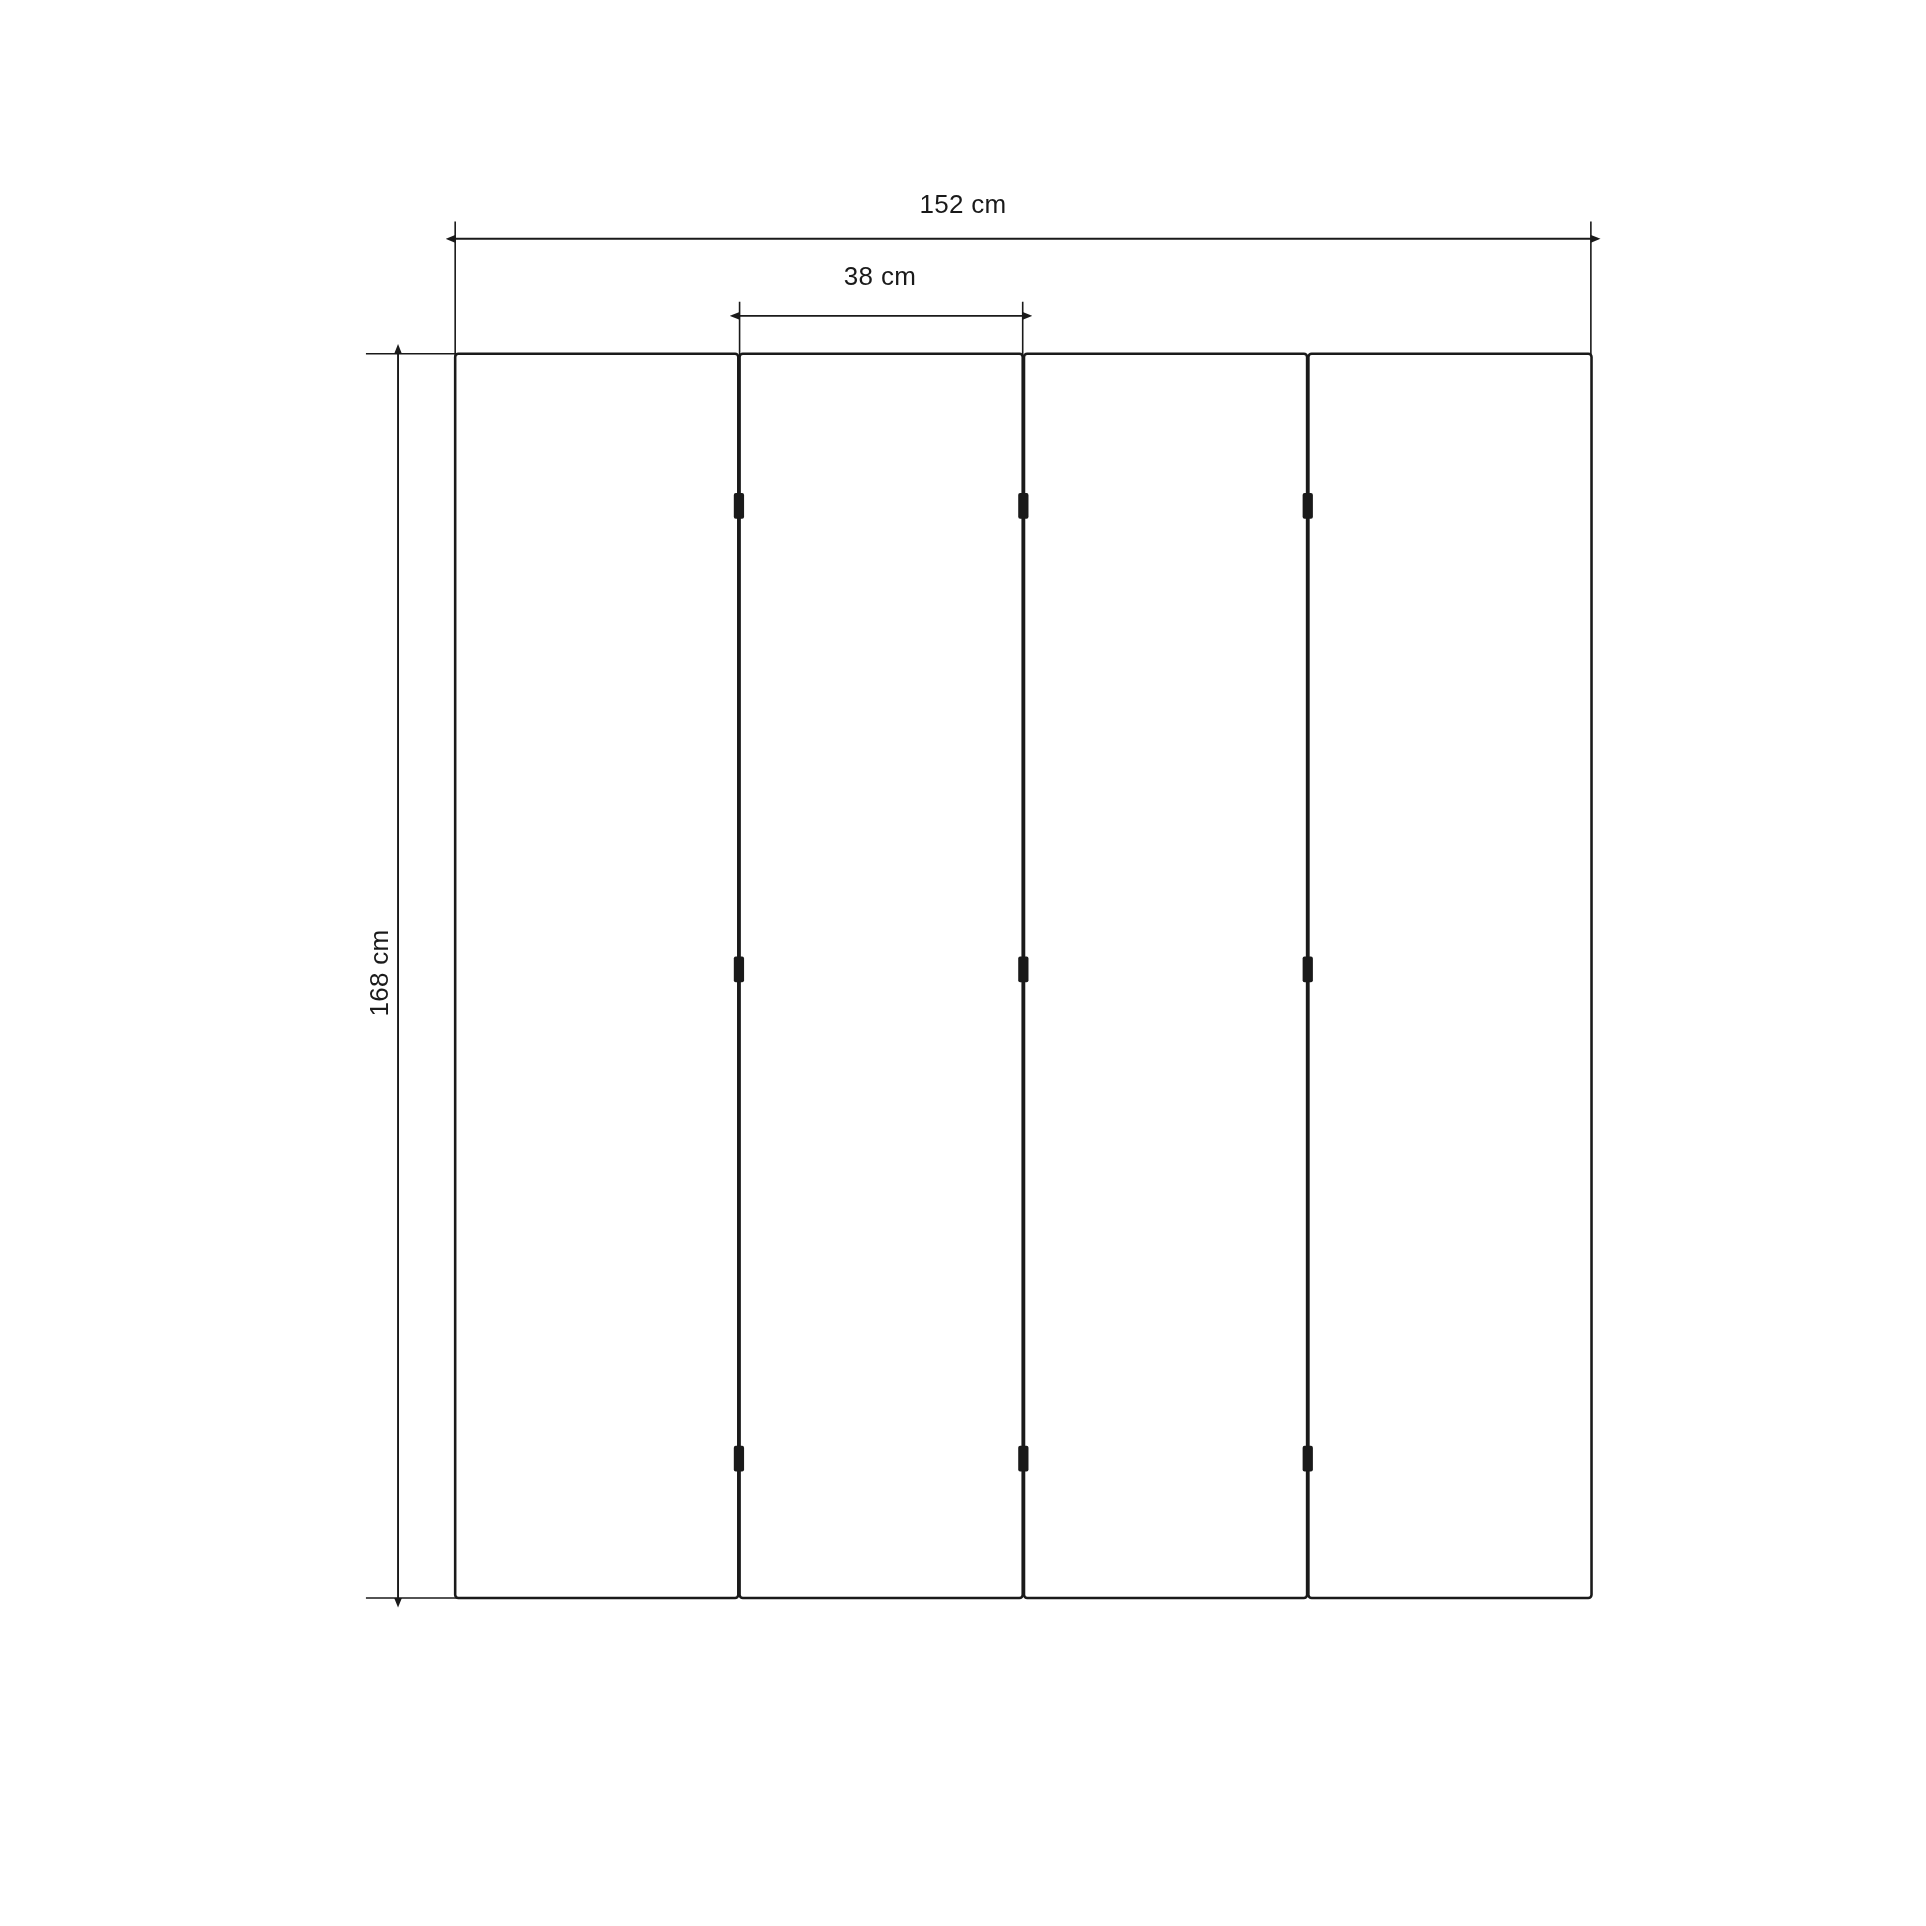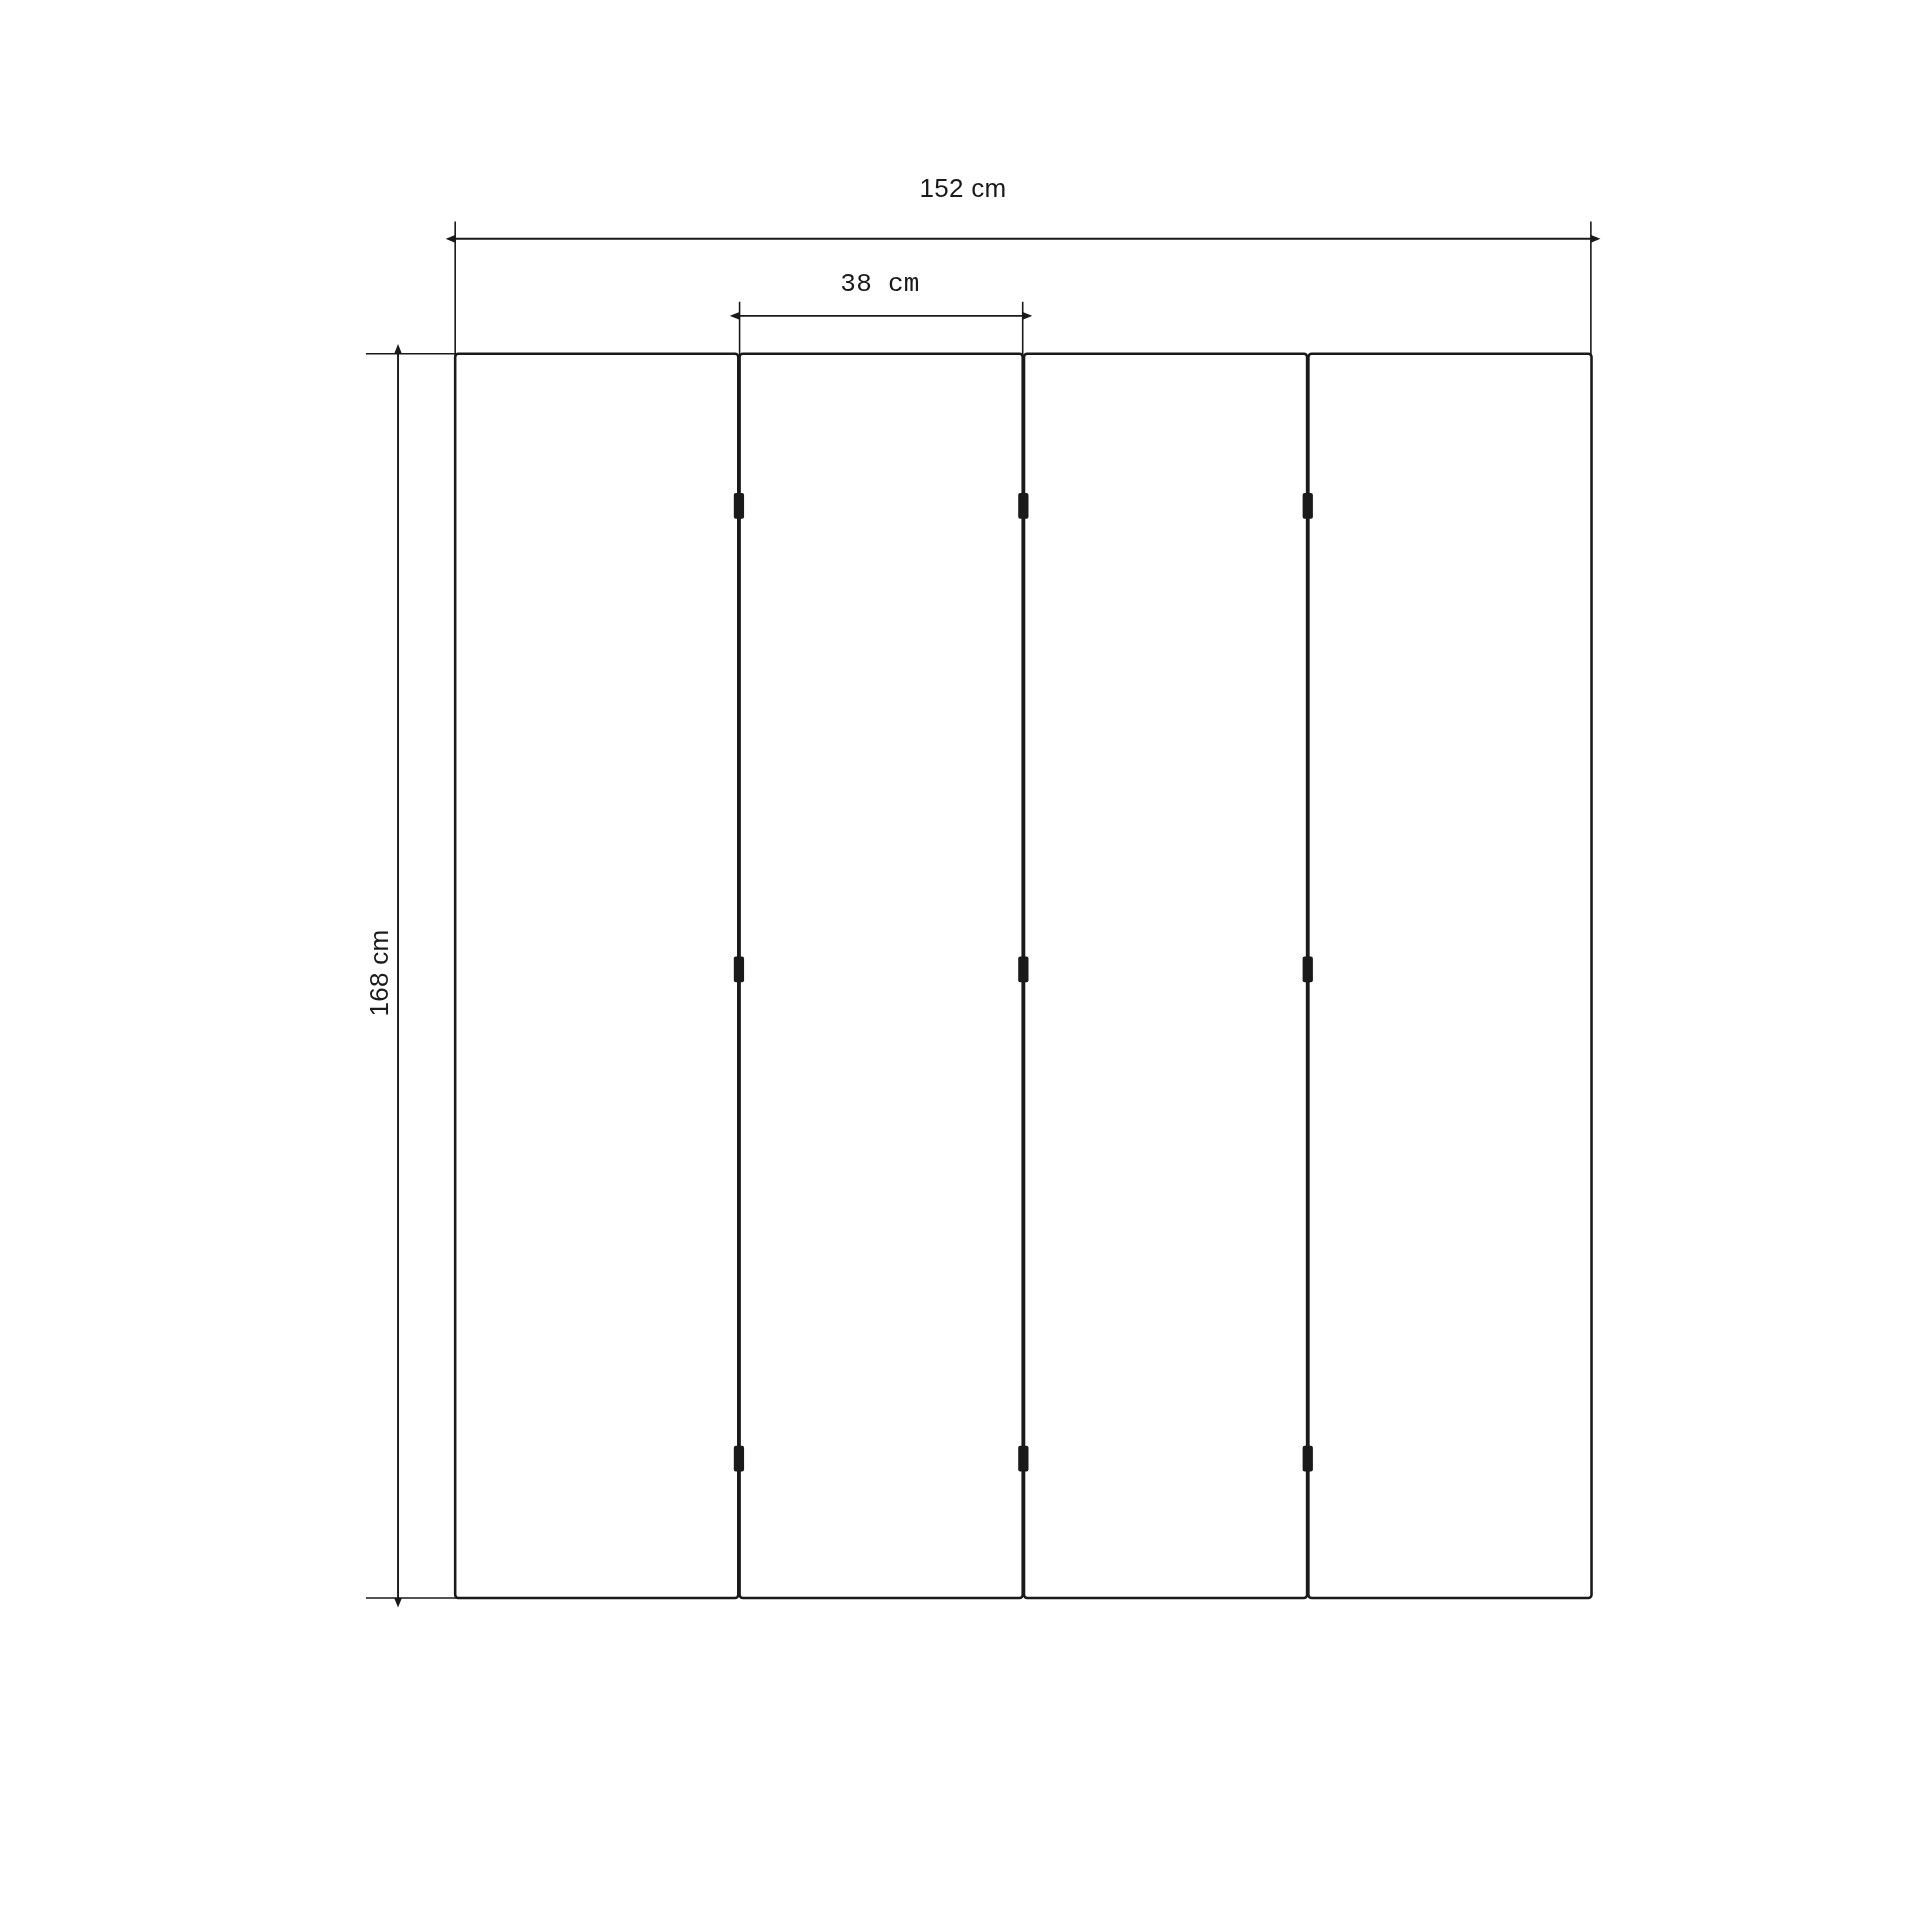--- a/index.html
+++ b/index.html
@@ -29,28 +29,27 @@
   .dim-label {
     position: absolute;
     font-family: "Liberation Sans", sans-serif;
     font-size: 26px;
     color: #1a1a1a;
     letter-spacing: 0.3px;
     white-space: nowrap;
   }
   #label-width {
     left: 963px;
-    top: 188px;
+    top: 204px;
     transform: translate(-50%, -50%);
   }
   #label-panel-width {
     left: 880px;
-    top: 284px;
+    top: 276px;
     transform: translate(-50%, -50%);
-    font-family: Liberation Mono, monospace;
   }
   #label-height {
     left: 379px;
     top: 973px;
     transform: translate(-50%, -50%) rotate(-90deg);
     transform-origin: center center;
   }
 </style>
 </head>
 <body>

